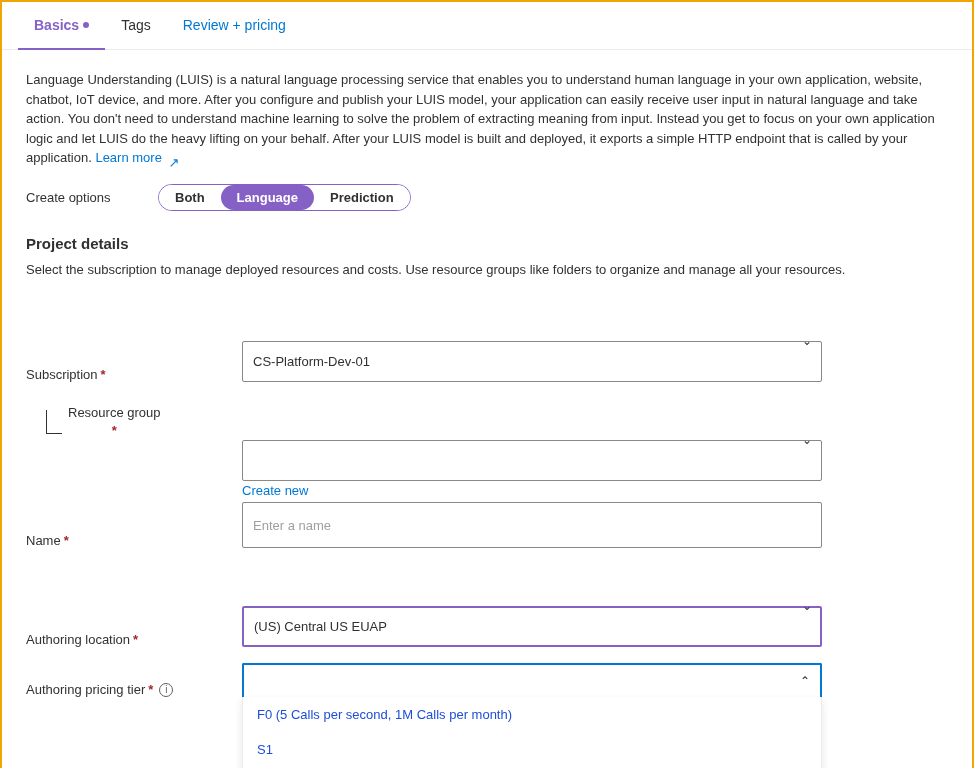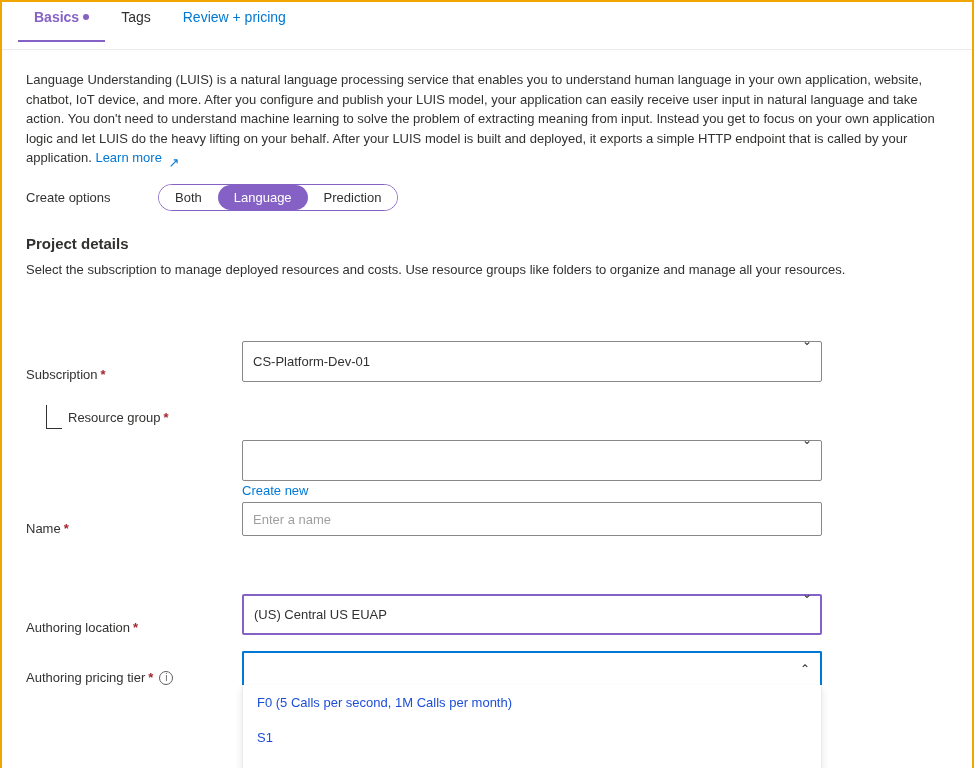--- a/index.html
+++ b/index.html
@@ -16,21 +16,21 @@
       min-height: 768px;
       background: #fff;
       padding: 0;
     }
 
     
     .tabs {
       display: flex;
       align-items: flex-end;
       border-bottom: 1px solid #edebe9;
-      padding: 8px 16px;
+      padding: 0 16px;
       height: 48px;
       gap: 0;
     }
 
     .tab {
       padding: 0 16px;
       height: 48px;
       display: flex;
       align-items: center;
       cursor: pointer;
@@ -108,20 +108,21 @@
       overflow: hidden;
     }
 
     .toggle-btn {
       padding: 5px 16px;
       font-size: 13px;
       cursor: pointer;
       border: none;
       background: #fff;
       color: #323130;
+      font-weight: bold;
     }
 
     .toggle-btn.active {
       background: #8661c5;
       color: #fff;
       border-radius: 18px;
     }
 
     
     .section-title {
@@ -232,21 +233,21 @@
       color: #0078d4;
       font-size: 13px;
       cursor: pointer;
       text-decoration: none;
       display: inline-block;
       margin-top: 2px;
     }
 
     .text-input {
       width: 100%;
-      height: 34px;
+      height: 46px;
       border: 1px solid #8a8886;
       border-radius: 2px;
       padding: 12px 10px;
       font-size: 13px;
       color: #323130;
       background: #fff;
     }
 
     .text-input::placeholder {
       color: #a19f9d;
@@ -370,21 +371,21 @@
               <option>CS-Platform-Dev-01</option>
             </select>
             <span class="chevron">⌄</span>
           </div>
         </div>
       </div>
 
       <div class="resource-group-row">
         <div class="resource-group-label-wrapper">
           <div class="resource-group-connector"></div>
-          <div class="form-label" style="padding-top:0; min-width:auto;">
+          <div class="form-label" style="padding-top:0; min-width:auto;flex-direction:column;">
             <span>Resource group</span>
             <span class="required"> *</span>
           </div>
         </div>
         <div class="form-control-wrapper">
           <div class="select-wrapper">
             <select>
               <option value=""></option>
             </select>
             <span class="chevron">⌄</span>

